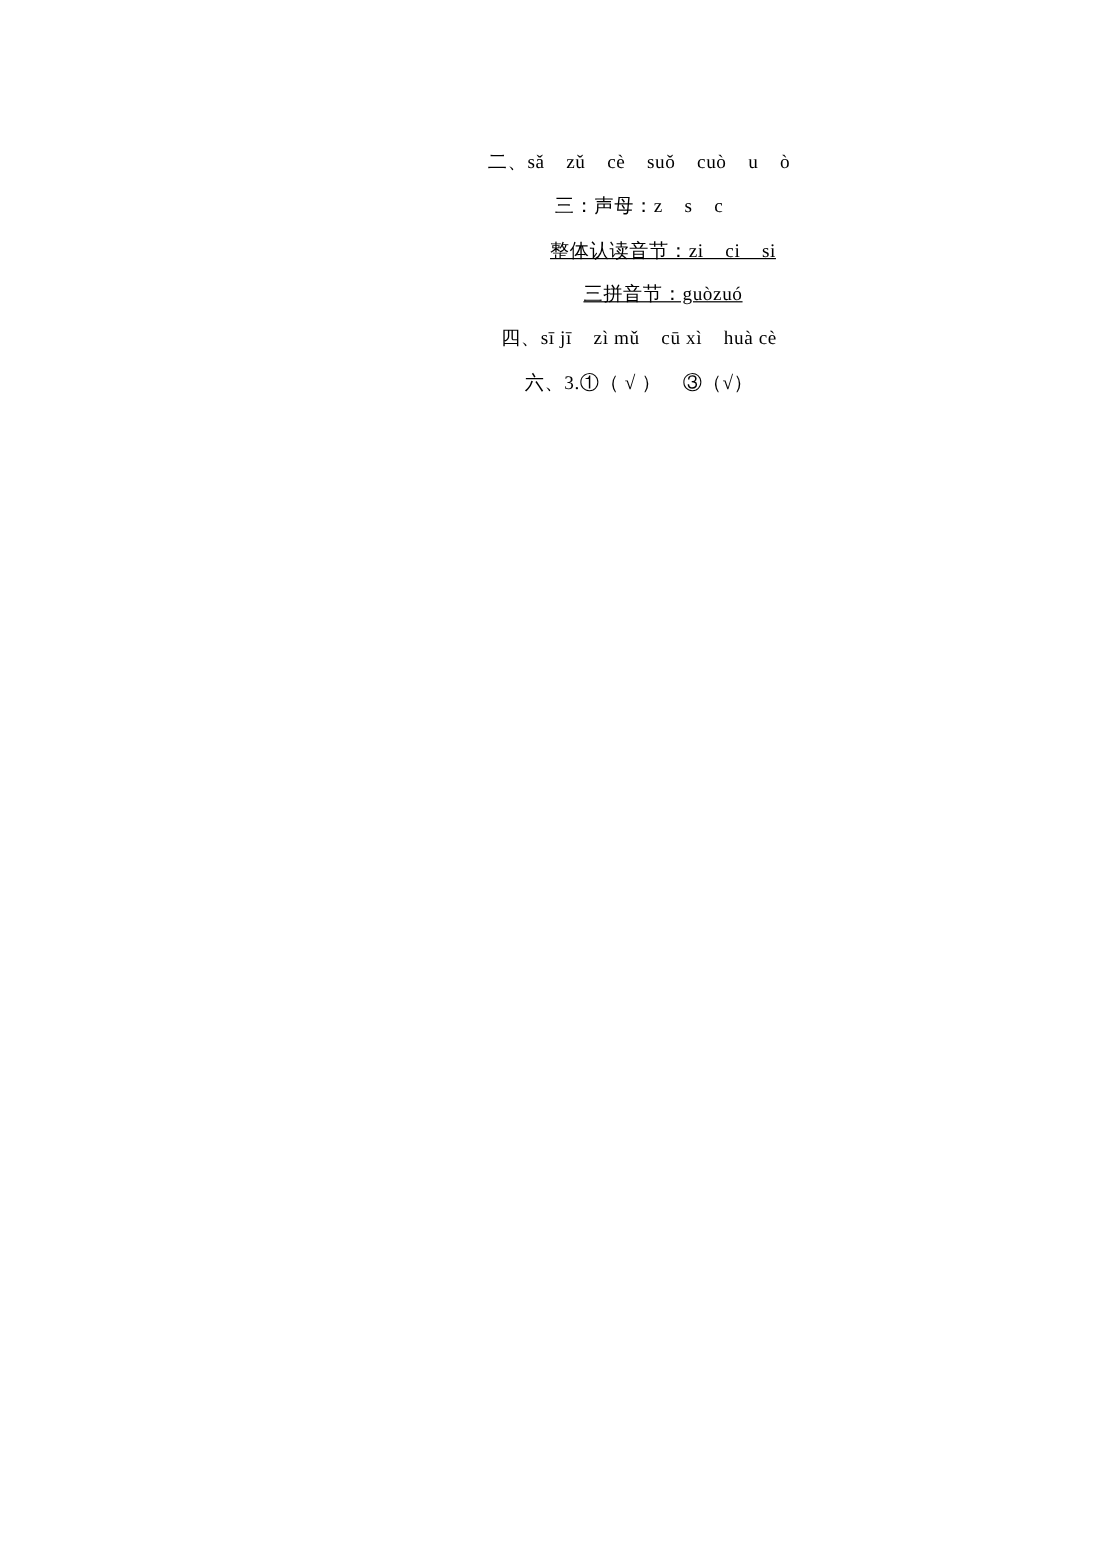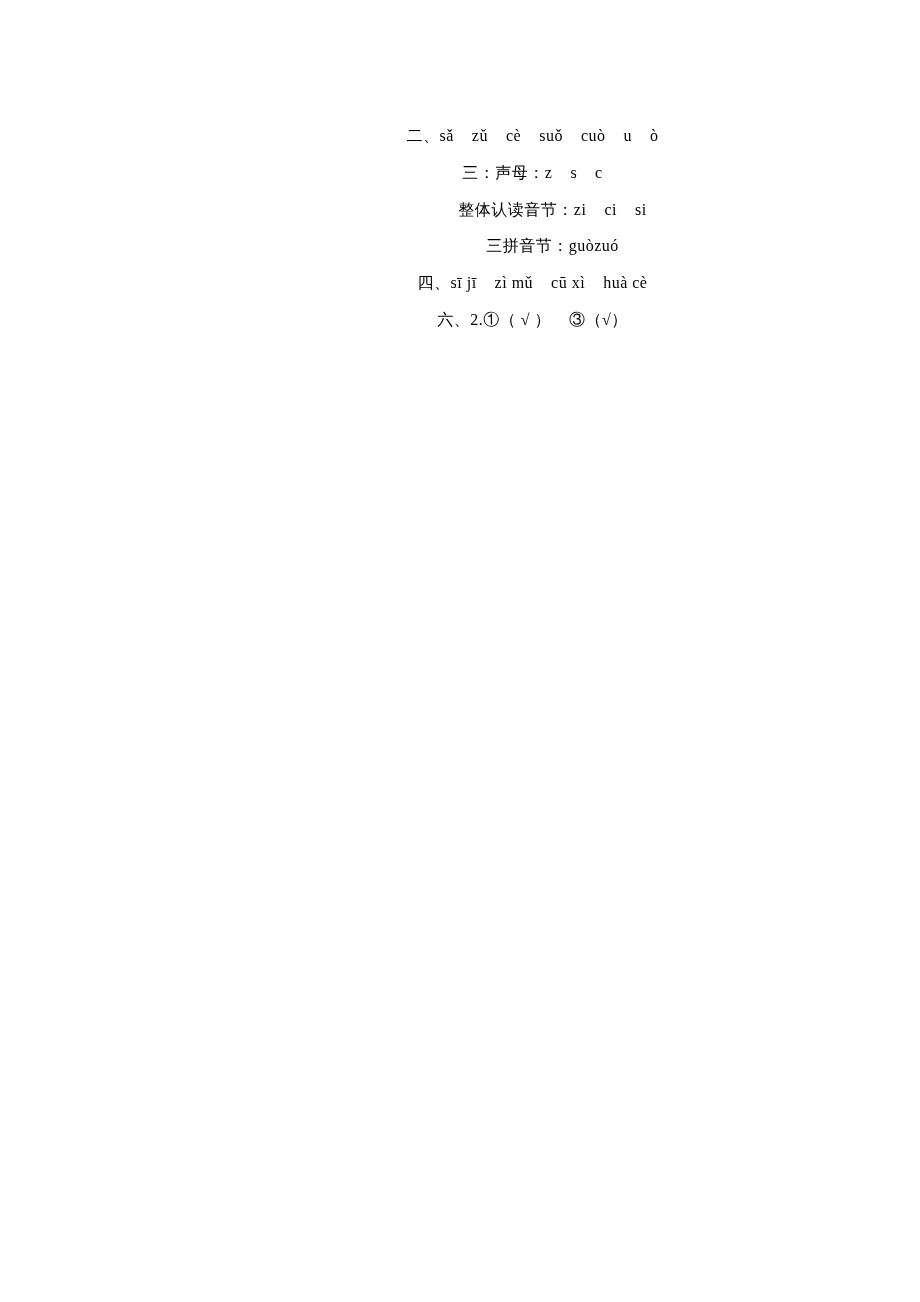--- a/index.html
+++ b/index.html
@@ -18,23 +18,24 @@
       padding-top: 118px;
       padding-left: 145px;
       line-height: 2.3;
     }
     .line {
       white-space: pre;
       letter-spacing: 0.5px;
     }
     .indent {
       padding-left: 40px;
+      text-decoration: underline;
     }
   </style>
 </head>
 <body>
 
 <div class="line">二、sǎ    zǔ    cè    suǒ    cuò    u    ò</div>
 <div class="line">三：声母：z    s    c</div>
 <div class="line indent">整体认读音节：zi    ci    si</div>
 <div class="line indent">三拼音节：guòzuó</div>
 <div class="line">四、sī jī    zì mǔ    cū xì    huà cè</div>
-<div class="line">六、2.①（ √ ）    ③（√）</div>
+<div class="line">六、3.①（ √ ）    ③（√）</div>
 
 </body></html>

